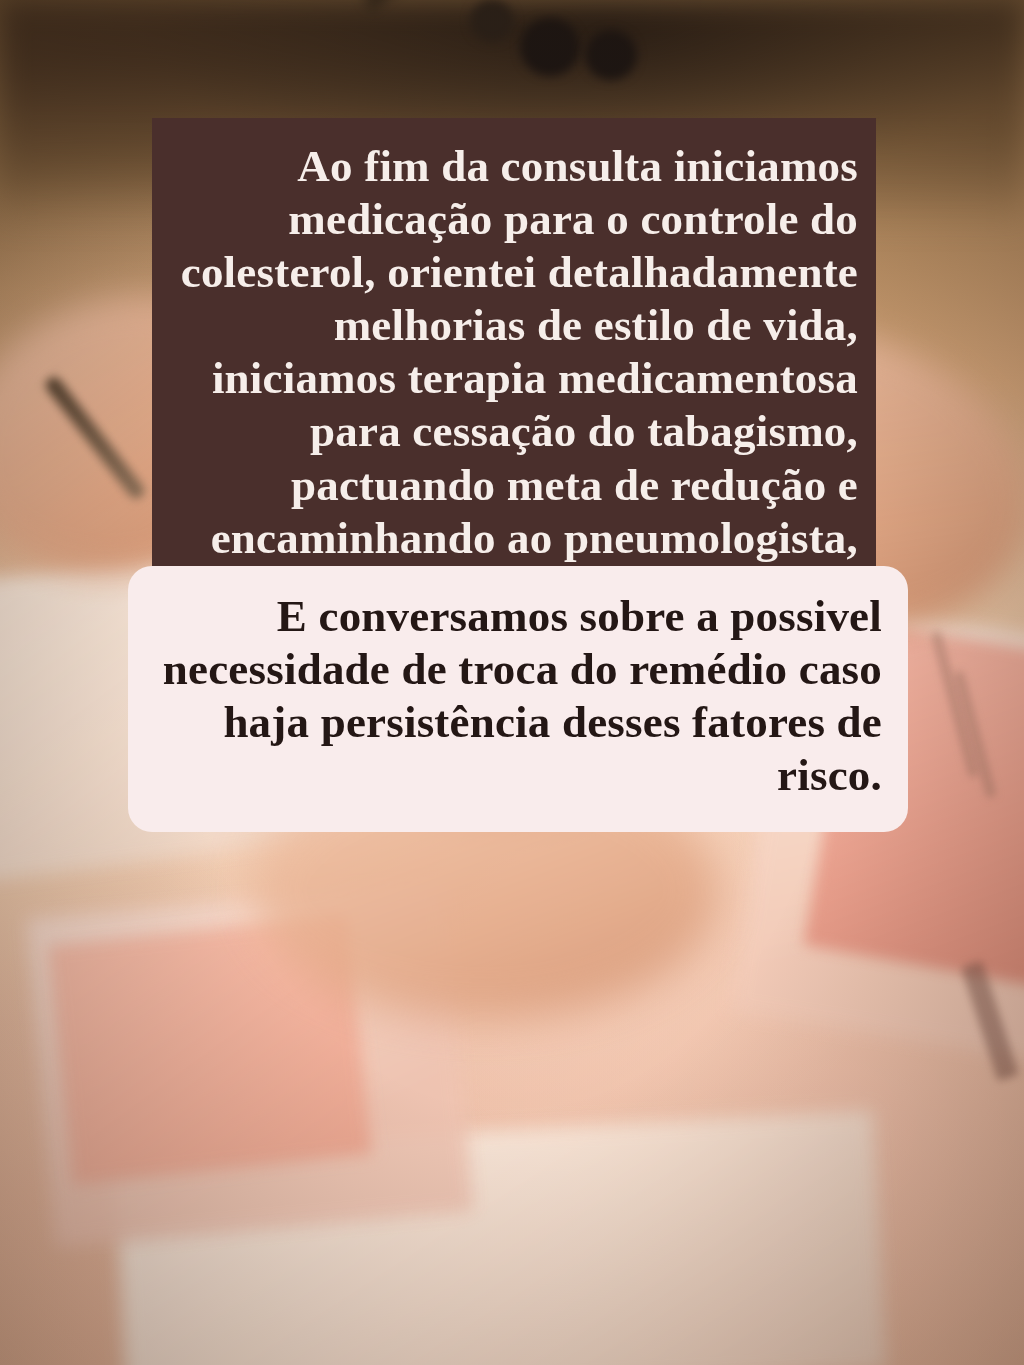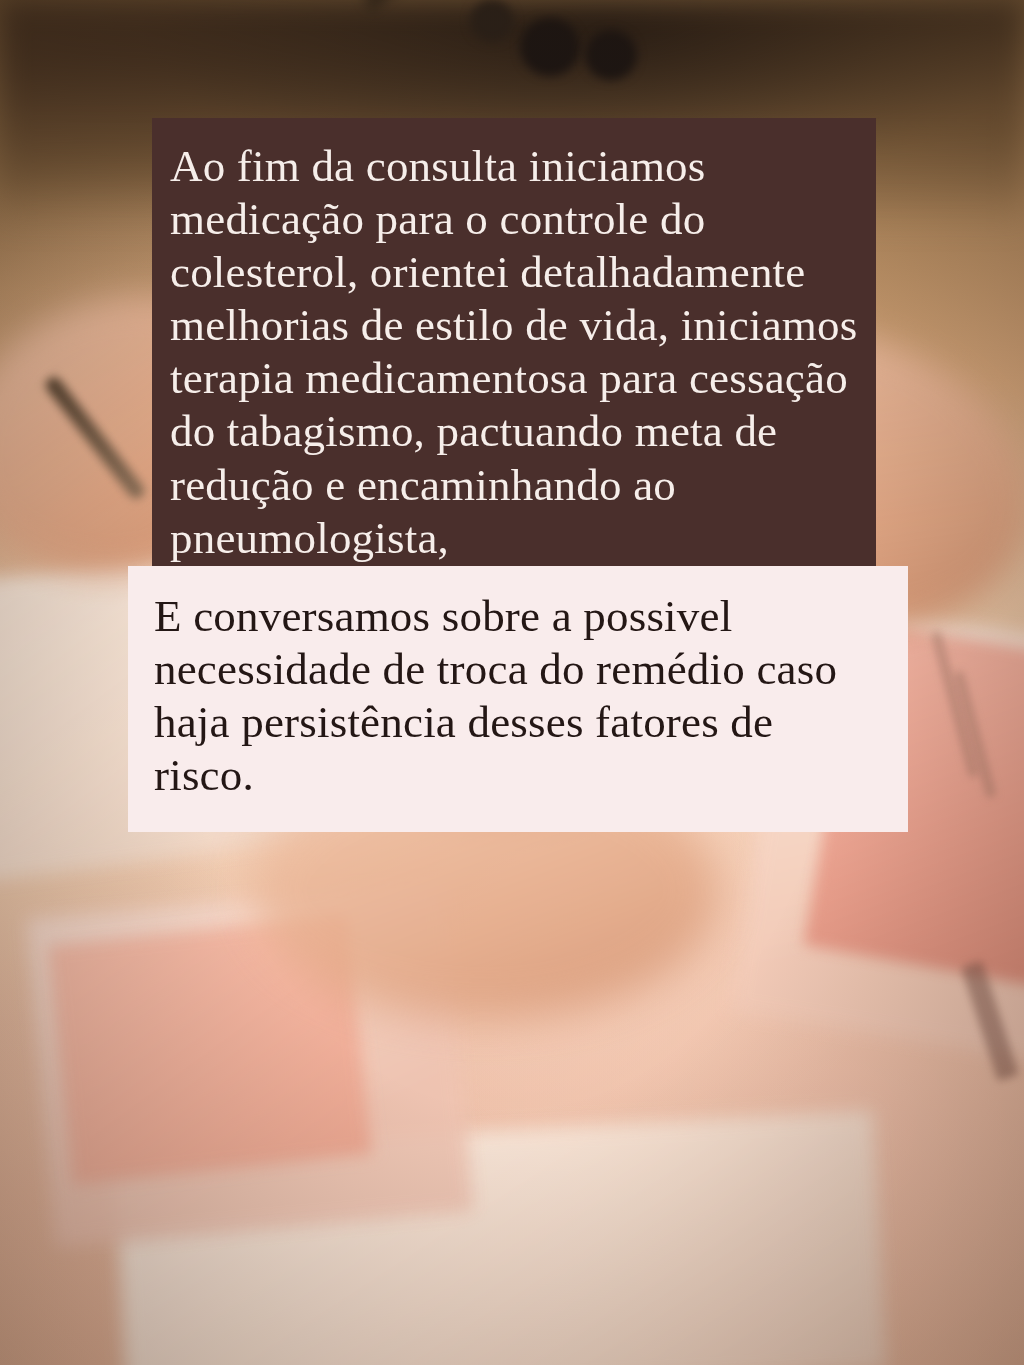--- a/index.html
+++ b/index.html
@@ -133,23 +133,24 @@
   }
   .vignette {
     position: absolute; inset: 0;
     background: radial-gradient(ellipse at 50% 48%, rgba(0,0,0,0) 45%, rgba(40,25,15,0.35) 100%);
   }
 
   
   .panel {
     position: absolute;
     box-sizing: border-box;
-    text-align: left;
+    text-align: right;
     line-height: 1.18;
     letter-spacing: 0.2px;
+    font-weight: bold;
   }
   .panel-dark {
     background: #4a2f2c;
     color: #f6eeea;
   }
   .panel-light {
     background: #f9ecec;
     color: #241715;
   }
 
@@ -159,20 +160,21 @@
     width: 724px;
     padding: 22px 18px 26px 18px;
     font-size: 45px;
   }
   #panel-2 {
     left: 128px;
     top: 566px;
     width: 780px;
     padding: 24px 26px 30px 26px;
     font-size: 45px;
+    border-radius: 24px;
   }
   #panel-3 {
     left: 128px;
     top: 845px;
     width: 772px;
     padding: 26px 20px 30px 20px;
     font-size: 45px;
   }
   .panel p {
     margin: 0;

